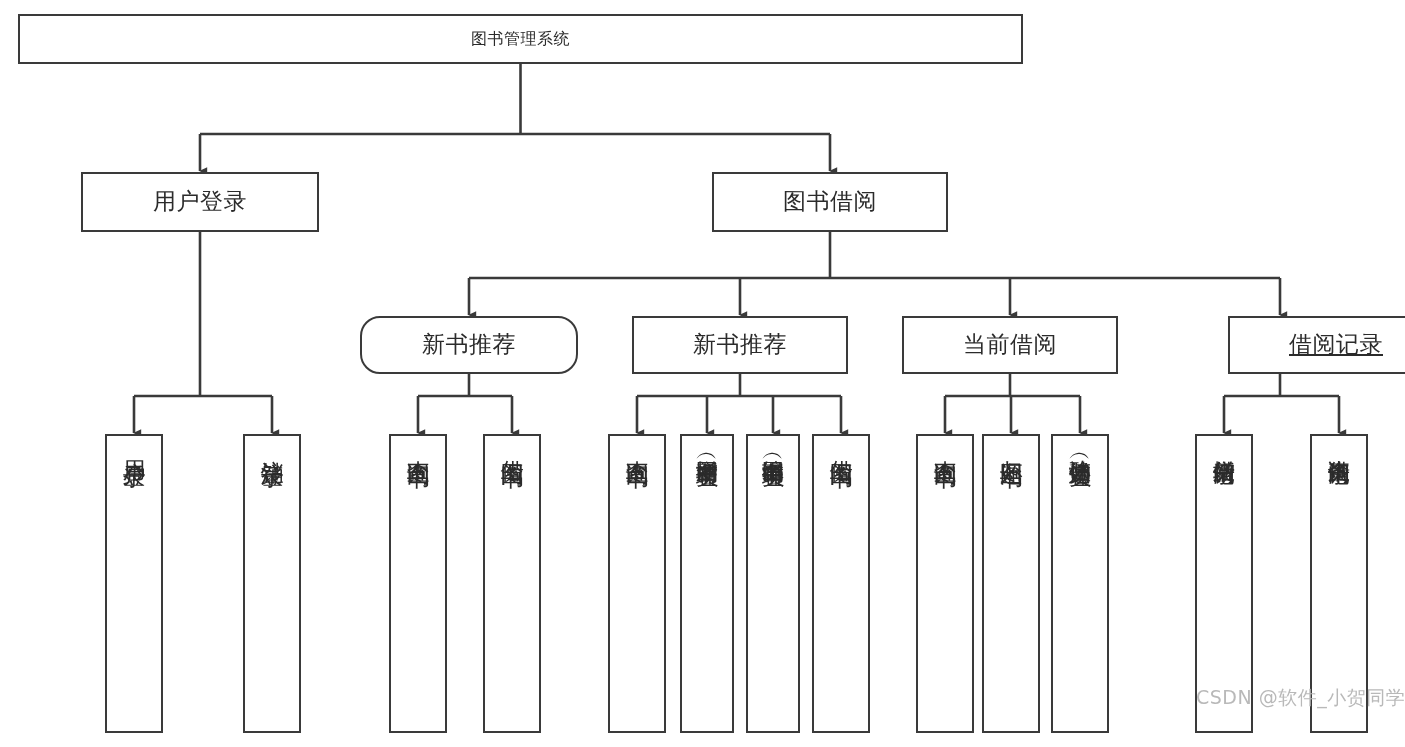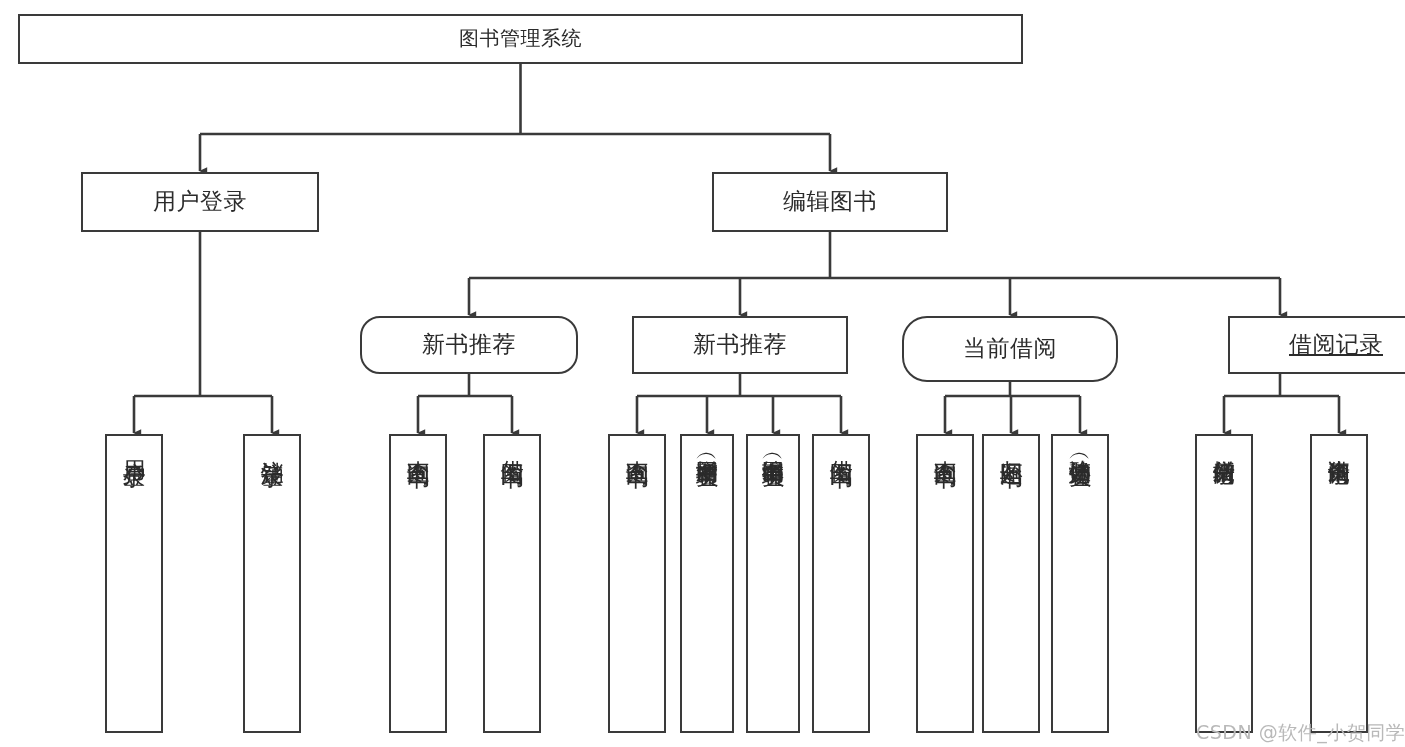--- a/index.html
+++ b/index.html
@@ -43,21 +43,21 @@
     text-align: center;
     line-height: 1.18;
     letter-spacing: 0.5px;
   }
   
   .node.horiz .node-label {
     font-size: 23px;
     writing-mode: horizontal-tb;
   }
   .node.root .node-label {
-    font-size: 20px;
+    font-size: 16px;
   }
   
   .node.vert {
     align-items: flex-start;
     justify-content: center;
     padding-top: 6px;
   }
   .node.vert .node-label {
     writing-mode: vertical-rl;
     text-orientation: upright;
@@ -128,30 +128,30 @@
   </svg>
 
   <div class="node horiz root" style="left: 18px; top: 14px; width: 1005px; height: 50px;">
     <span class="node-label">图书管理系统</span>
   </div>
 
   <div class="node horiz" style="left: 81px; top: 172px; width: 238px; height: 60px;">
     <span class="node-label">用户登录</span>
   </div>
   <div class="node horiz" style="left: 712px; top: 172px; width: 236px; height: 60px;">
-    <span class="node-label">编辑图书</span>
+    <span class="node-label">图书借阅</span>
   </div>
 
   <div class="node horiz" style="left: 360px; top: 316px; width: 218px; height: 58px; border-radius: 20px;">
     <span class="node-label">新书推荐</span>
   </div>
   <div class="node horiz" style="left: 632px; top: 316px; width: 216px; height: 58px;">
     <span class="node-label">新书推荐</span>
   </div>
-  <div class="node horiz" style="left: 902px; top: 316px; width: 216px; height: 66px; border-radius: 25px;">
+  <div class="node horiz" style="left: 902px; top: 316px; width: 216px; height: 58px;">
     <span class="node-label">当前借阅</span>
   </div>
   <div class="node horiz" style="left: 1228px; top: 316px; width: 216px; height: 58px; text-decoration: underline;">
     <span class="node-label">借阅记录</span>
   </div>
 
   <div class="node vert" style="left: 105px; top: 434px; width: 58px; height: 299px;">
     <span class="node-label">用户登录</span>
   </div>
   <div class="node vert" style="left: 243px; top: 434px; width: 58px; height: 299px;">
@@ -188,15 +188,15 @@
     <span class="node-label">确认归还（管理员）</span>
   </div>
 
   <div class="node vert tall-text" style="left: 1195px; top: 434px; width: 58px; height: 299px;">
     <span class="node-label">新增借阅记录</span>
   </div>
   <div class="node vert tall-text" style="left: 1310px; top: 434px; width: 58px; height: 299px;">
     <span class="node-label">查询借阅记录</span>
   </div>
 
-  <div class="watermark" style="left: 1196px; top: 720px;">CSDN @软件_小贺同学</div>
+  <div class="watermark" style="left: 1196px; top: 685px;">CSDN @软件_小贺同学</div>
 
 </div>
 
 </body></html>

